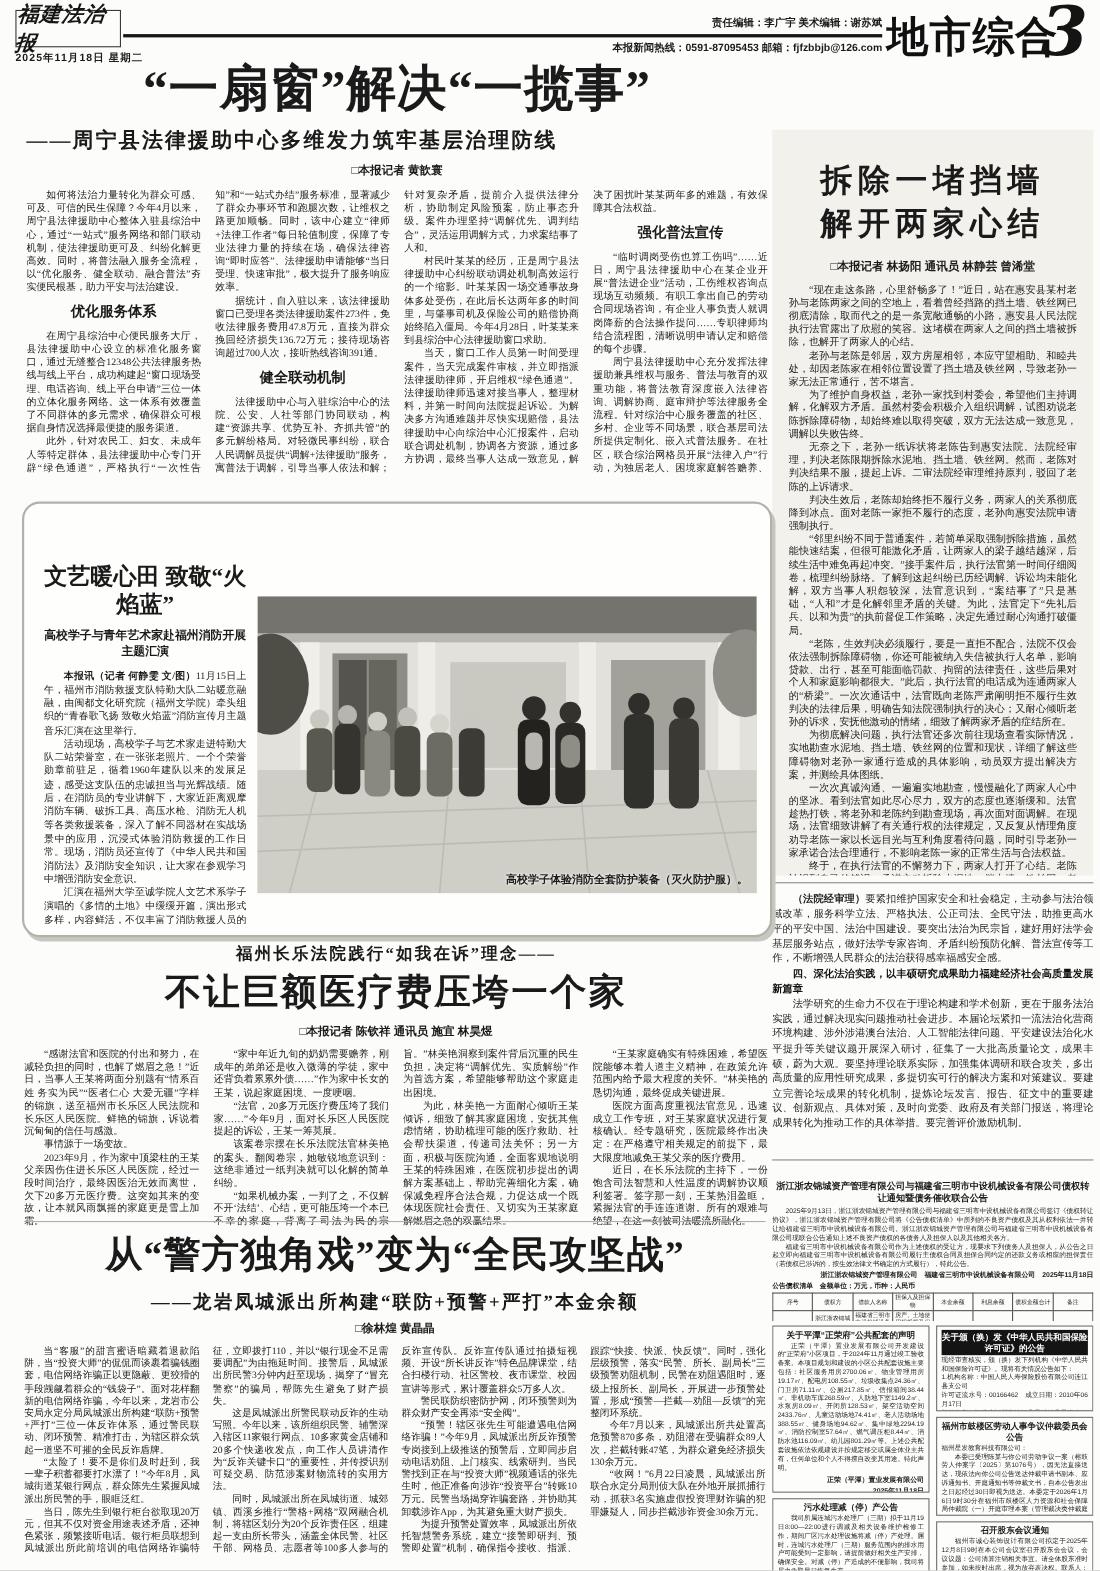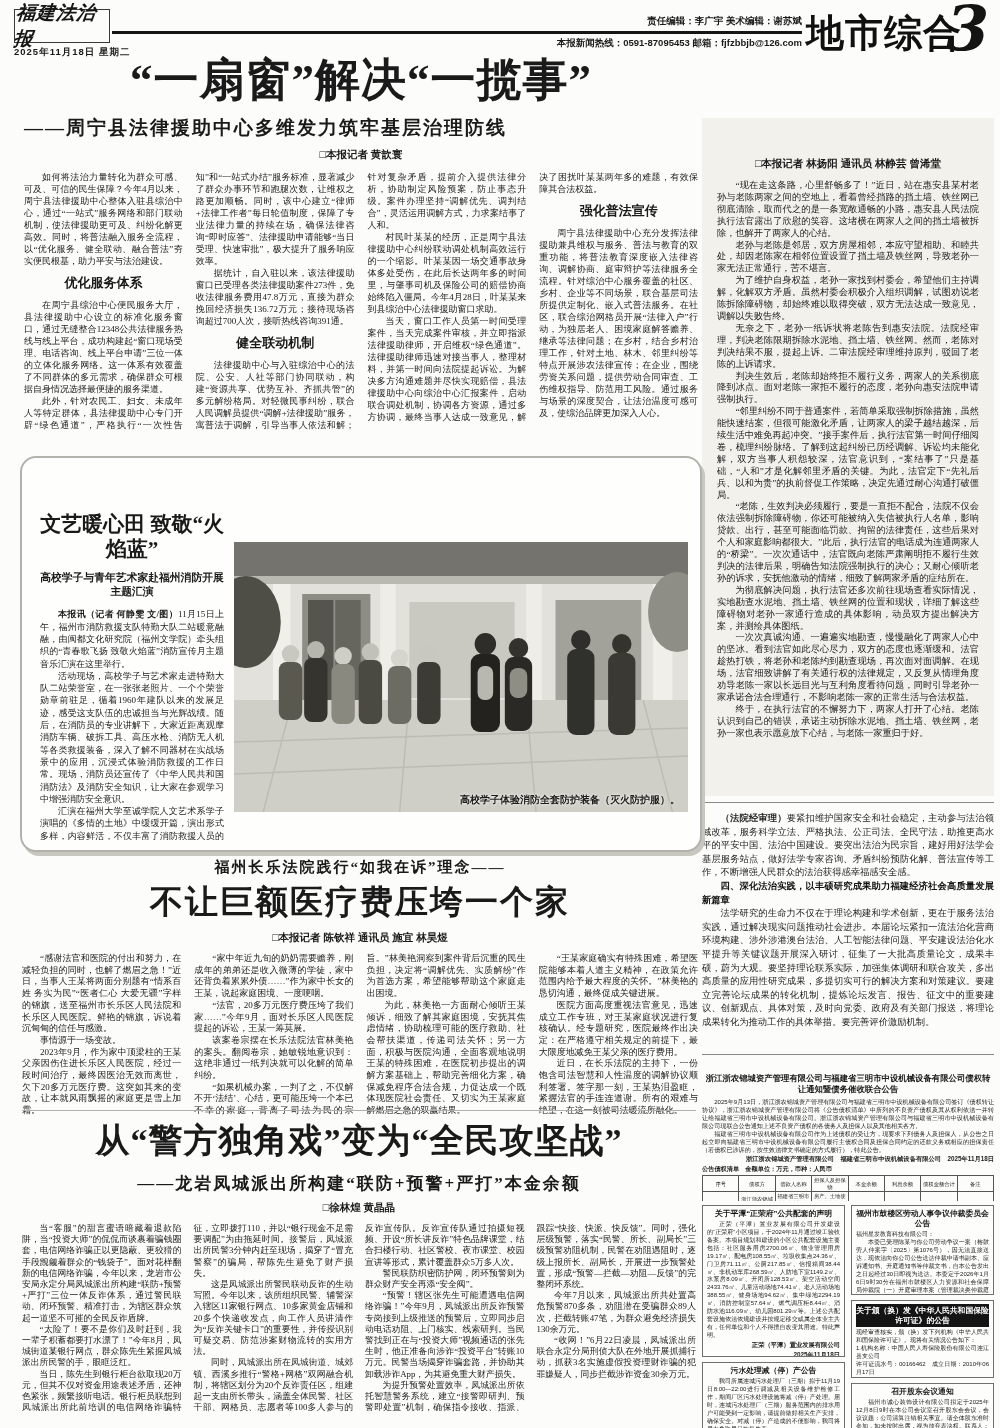--- a/index.html
+++ b/index.html
@@ -133,26 +133,31 @@
       <p class="bp">如何将法治力量转化为群众可感、可及、可信的民生保障？今年4月以来，周宁县法律援助中心整体入驻县综治中心，通过“一站式”服务网络和部门联动机制，使法律援助更可及、纠纷化解更高效。同时，将普法融入服务全流程，以“优化服务、健全联动、融合普法”夯实便民根基，助力平安与法治建设。</p>
       <h3 class="colhead">优化服务体系</h3>
       <p class="bp">在周宁县综治中心便民服务大厅，县法律援助中心设立的标准化服务窗口，通过无缝整合12348公共法律服务热线与线上平台，成功构建起“窗口现场受理、电话咨询、线上平台申请”三位一体的立体化服务网络。这一体系有效覆盖了不同群体的多元需求，确保群众可根据自身情况选择最便捷的服务渠道。</p>
       <p class="bp">此外，针对农民工、妇女、未成年人等特定群体，县法律援助中心专门开辟“绿色通道”，严格执行“一次性告知”和“一站式办结”服务标准，显著减少了群众办事环节和跑腿次数，让维权之路更加顺畅。同时，该中心建立“律师+法律工作者”每日轮值制度，保障了专业法律力量的持续在场，确保法律咨询“即时应答”、法律援助申请能够“当日受理、快速审批”，极大提升了服务响应效率。</p>
       <p class="bp">据统计，自入驻以来，该法律援助窗口已受理各类法律援助案件273件，免收法律服务费用47.8万元，直接为群众挽回经济损失136.72万元；接待现场咨询超过700人次，接听热线咨询391通。</p>
       <h3 class="colhead">健全联动机制</h3>
       <p class="bp">法律援助中心与入驻综治中心的法院、公安、人社等部门协同联动，构建“资源共享、优势互补、齐抓共管”的多元解纷格局。对轻微民事纠纷，联合人民调解员提供“调解+法律援助”服务，寓普法于调解，引导当事人依法和解；针对复杂矛盾，提前介入提供法律分析，协助制定风险预案，防止事态升级。案件办理坚持“调解优先、调判结合”，灵活运用调解方式，力求案结事了人和。</p>
       <p class="bp">村民叶某某的经历，正是周宁县法律援助中心纠纷联动调处机制高效运行的一个缩影。叶某某因一场交通事故身体多处受伤，在此后长达两年多的时间里，与肇事司机及保险公司的赔偿协商始终陷入僵局。今年4月28日，叶某某来到县综治中心法律援助窗口求助。</p>
       <p class="bp">当天，窗口工作人员第一时间受理案件，当天完成案件审核，并立即指派法律援助律师，开启维权“绿色通道”。法律援助律师迅速对接当事人，整理材料，并第一时间向法院提起诉讼。为解决多方沟通难题并尽快实现赔偿，县法律援助中心向综治中心汇报案件，启动联合调处机制，协调各方资源，通过多方协调，最终当事人达成一致意见，解决了困扰叶某某两年多的难题，有效保障其合法权益。</p>
       <h3 class="colhead">强化普法宣传</h3>
+      <p class="bp">“临时调岗受伤也算工伤吗”……近日，周宁县法律援助中心在某企业开展“普法进企业”活动，工伤维权咨询点现场互动频频。有职工拿出自己的劳动合同现场咨询，有企业人事负责人就调岗降薪的合法操作提问……专职律师均结合流程图，清晰说明申请认定和赔偿的每个步骤。</p>
       <p class="bp">周宁县法律援助中心充分发挥法律援助兼具维权与服务、普法与教育的双重功能，将普法教育深度嵌入法律咨询、调解协商、庭审辩护等法律服务全流程。针对综治中心服务覆盖的社区、乡村、企业等不同场景，联合基层司法所提供定制化、嵌入式普法服务。在社区，联合综治网格员开展“法律入户”行动，为独居老人、困境家庭解答赡养、继承等法律问题；在乡村，结合乡村治理工作，针对土地、林木、邻里纠纷等特点开展涉农法律宣传；在企业，围绕劳资关系问题，提供劳动合同审查、工伤维权指导、防范用工风险。通过服务与场景的深度契合，让法治温度可感可及，使综治品牌更加深入人心。</p>
 
     </div>
   </div>
 
   <div class="gray-article">
+    <h2>
+      <span>拆除一堵挡墙</span>
+      <span>解开两家心结</span>
+    </h2>
     <p class="byline">□本报记者 林扬阳 通讯员 林静芸 曾浠堂</p>
     <p class="bp">“现在走这条路，心里舒畅多了！”近日，站在惠安县某村老孙与老陈两家之间的空地上，看着曾经挡路的挡土墙、铁丝网已彻底清除，取而代之的是一条宽敞通畅的小路，惠安县人民法院执行法官露出了欣慰的笑容。这堵横在两家人之间的挡土墙被拆除，也解开了两家人的心结。</p>
     <p class="bp">老孙与老陈是邻居，双方房屋相邻，本应守望相助、和睦共处，却因老陈家在相邻位置设置了挡土墙及铁丝网，导致老孙一家无法正常通行，苦不堪言。</p>
     <p class="bp">为了维护自身权益，老孙一家找到村委会，希望他们主持调解，化解双方矛盾。虽然村委会积极介入组织调解，试图劝说老陈拆除障碍物，却始终难以取得突破，双方无法达成一致意见，调解以失败告终。</p>
     <p class="bp">无奈之下，老孙一纸诉状将老陈告到惠安法院。法院经审理，判决老陈限期拆除水泥地、挡土墙、铁丝网。然而，老陈对判决结果不服，提起上诉。二审法院经审理维持原判，驳回了老陈的上诉请求。</p>
     <p class="bp">判决生效后，老陈却始终拒不履行义务，两家人的关系彻底降到冰点。面对老陈一家拒不履行的态度，老孙向惠安法院申请强制执行。</p>
     <p class="bp">“邻里纠纷不同于普通案件，若简单采取强制拆除措施，虽然能快速结案，但很可能激化矛盾，让两家人的梁子越结越深，后续生活中难免再起冲突。”接手案件后，执行法官第一时间仔细阅卷，梳理纠纷脉络。了解到这起纠纷已历经调解、诉讼均未能化解，双方当事人积怨较深，法官意识到，“案结事了”只是基础，“人和”才是化解邻里矛盾的关键。为此，法官定下“先礼后兵、以和为贵”的执前督促工作策略，决定先通过耐心沟通打破僵局。</p>
     <p class="bp">“老陈，生效判决必须履行，要是一直拒不配合，法院不仅会依法强制拆除障碍物，你还可能被纳入失信被执行人名单，影响贷款、出行，甚至可能面临罚款、拘留的法律责任，这些后果对个人和家庭影响都很大。”此后，执行法官的电话成为连通两家人的“桥梁”。一次次通话中，法官既向老陈严肃阐明拒不履行生效判决的法律后果，明确告知法院强制执行的决心；又耐心倾听老孙的诉求，安抚他激动的情绪，细致了解两家矛盾的症结所在。</p>
     <p class="bp">为彻底解决问题，执行法官还多次前往现场查看实际情况，实地勘查水泥地、挡土墙、铁丝网的位置和现状，详细了解这些障碍物对老孙一家通行造成的具体影响，动员双方提出解决方案，并测绘具体图纸。</p>
     <p class="bp">一次次真诚沟通、一遍遍实地勘查，慢慢融化了两家人心中的坚冰。看到法官如此尽心尽力，双方的态度也逐渐缓和。法官趁热打铁，将老孙和老陈约到勘查现场，再次面对面调解。在现场，法官细致讲解了有关通行权的法律规定，又反复从情理角度劝导老陈一家以长远目光与互利角度看待问题，同时引导老孙一家承诺合法合理通行，不影响老陈一家的正常生活与合法权益。</p>
@@ -314,34 +319,34 @@
           <div class="sign">2025年11月18日</div>
         </div>
         <div class="nbox h-sewage">
           <h6>污水处理减（停）产公告</h6>
           <p class="fine">我司所属连城污水处理厂（三期）拟于11月19日8:00—22:00进行调减及相关设备维护检修工作，期间厂区污水处理设施将减（停）产处理。届时，连城污水处理厂（三期）服务范围内的排水用户可能受到一定影响，请提前做好相关生产安排，确保安全。对减（停）产造成的不便影响，我司将尽力争取早日恢复生产。</p>
           <div class="sign">福建连城南峡环保科技有限公司</div>
 
         </div>
       </div>
       <div class="sub-col">
-        <div class="nbox h-arb">
-          <h6>福州市鼓楼区劳动人事争议仲裁委员会公告</h6>
-          <p class="fine lic-line">福州星发教育科技有限公司：</p>
-          <p class="fine">本委已受理陈某与你公司劳动争议一案（榕鼓劳人仲案字〔2025〕第1076号），因无法直接送达，现依法向你公司公告送达仲裁申请书副本、应诉通知书、开庭通知书等仲裁文书，自本公告发出之日起经过30日即视为送达。本委定于2026年1月6日9时30分在福州市鼓楼区人力资源和社会保障局仲裁院（一）开庭审理本案（管理裁决类仲裁庭〔2025〕第1076号案件）。届时无正当理由拒不到庭的，本委将依法缺席审理并裁决。地址：福州市鼓楼区软件园F区6号楼三层，联系电话：0591-87715945。特此公告。</p>
-
-        </div>
         <div class="nbox h-license">
           <h6 class="inv">关于颁（换）发《中华人民共和国保险许可证》的公告</h6>
           <p class="fine lic-line">现经审查核实，颁（换）发下列机构《中华人民共和国保险许可证》。现将有关情况公告如下：</p>
           <p class="fine lic-line">1.机构名称：中国人民人寿保险股份有限公司连江县支公司</p>
           <p class="fine lic-line">许可证流水号：00166462　成立日期：2010年06月17日</p>
           <p class="fine lic-line">机构住所：福建省福州市连江县凤城镇丹凤东路33号曦江大酒店附属楼第14层E户</p>
 
         </div>
+        <div class="nbox h-arb">
+          <h6>福州市鼓楼区劳动人事争议仲裁委员会公告</h6>
+          <p class="fine lic-line">福州星发教育科技有限公司：</p>
+          <p class="fine">本委已受理陈某与你公司劳动争议一案（榕鼓劳人仲案字〔2025〕第1076号），因无法直接送达，现依法向你公司公告送达仲裁申请书副本、应诉通知书、开庭通知书等仲裁文书，自本公告发出之日起经过30日即视为送达。本委定于2026年1月6日9时30分在福州市鼓楼区人力资源和社会保障局仲裁院（一）开庭审理本案（管理裁决类仲裁庭〔2025〕第1076号案件）。届时无正当理由拒不到庭的，本委将依法缺席审理并裁决。地址：福州市鼓楼区软件园F区6号楼三层，联系电话：0591-87715945。特此公告。</p>
+
+        </div>
         <div class="nbox h-share">
           <h6>召开股东会议通知</h6>
           <p class="fine">福州市诚心装饰设计有限公司拟定于2025年12月8日9时在本公司会议室召开股东会会议，会议议题：公司清算注销相关事宜。请全体股东准时参加，如未按时出席，视为放弃表决权。联系人：陈起霞　电话：18759330912</p>
           <div class="sign">福州市诚心装饰设计有限公司</div>
 
         </div>
       </div>
     </div>
   </div>
 

